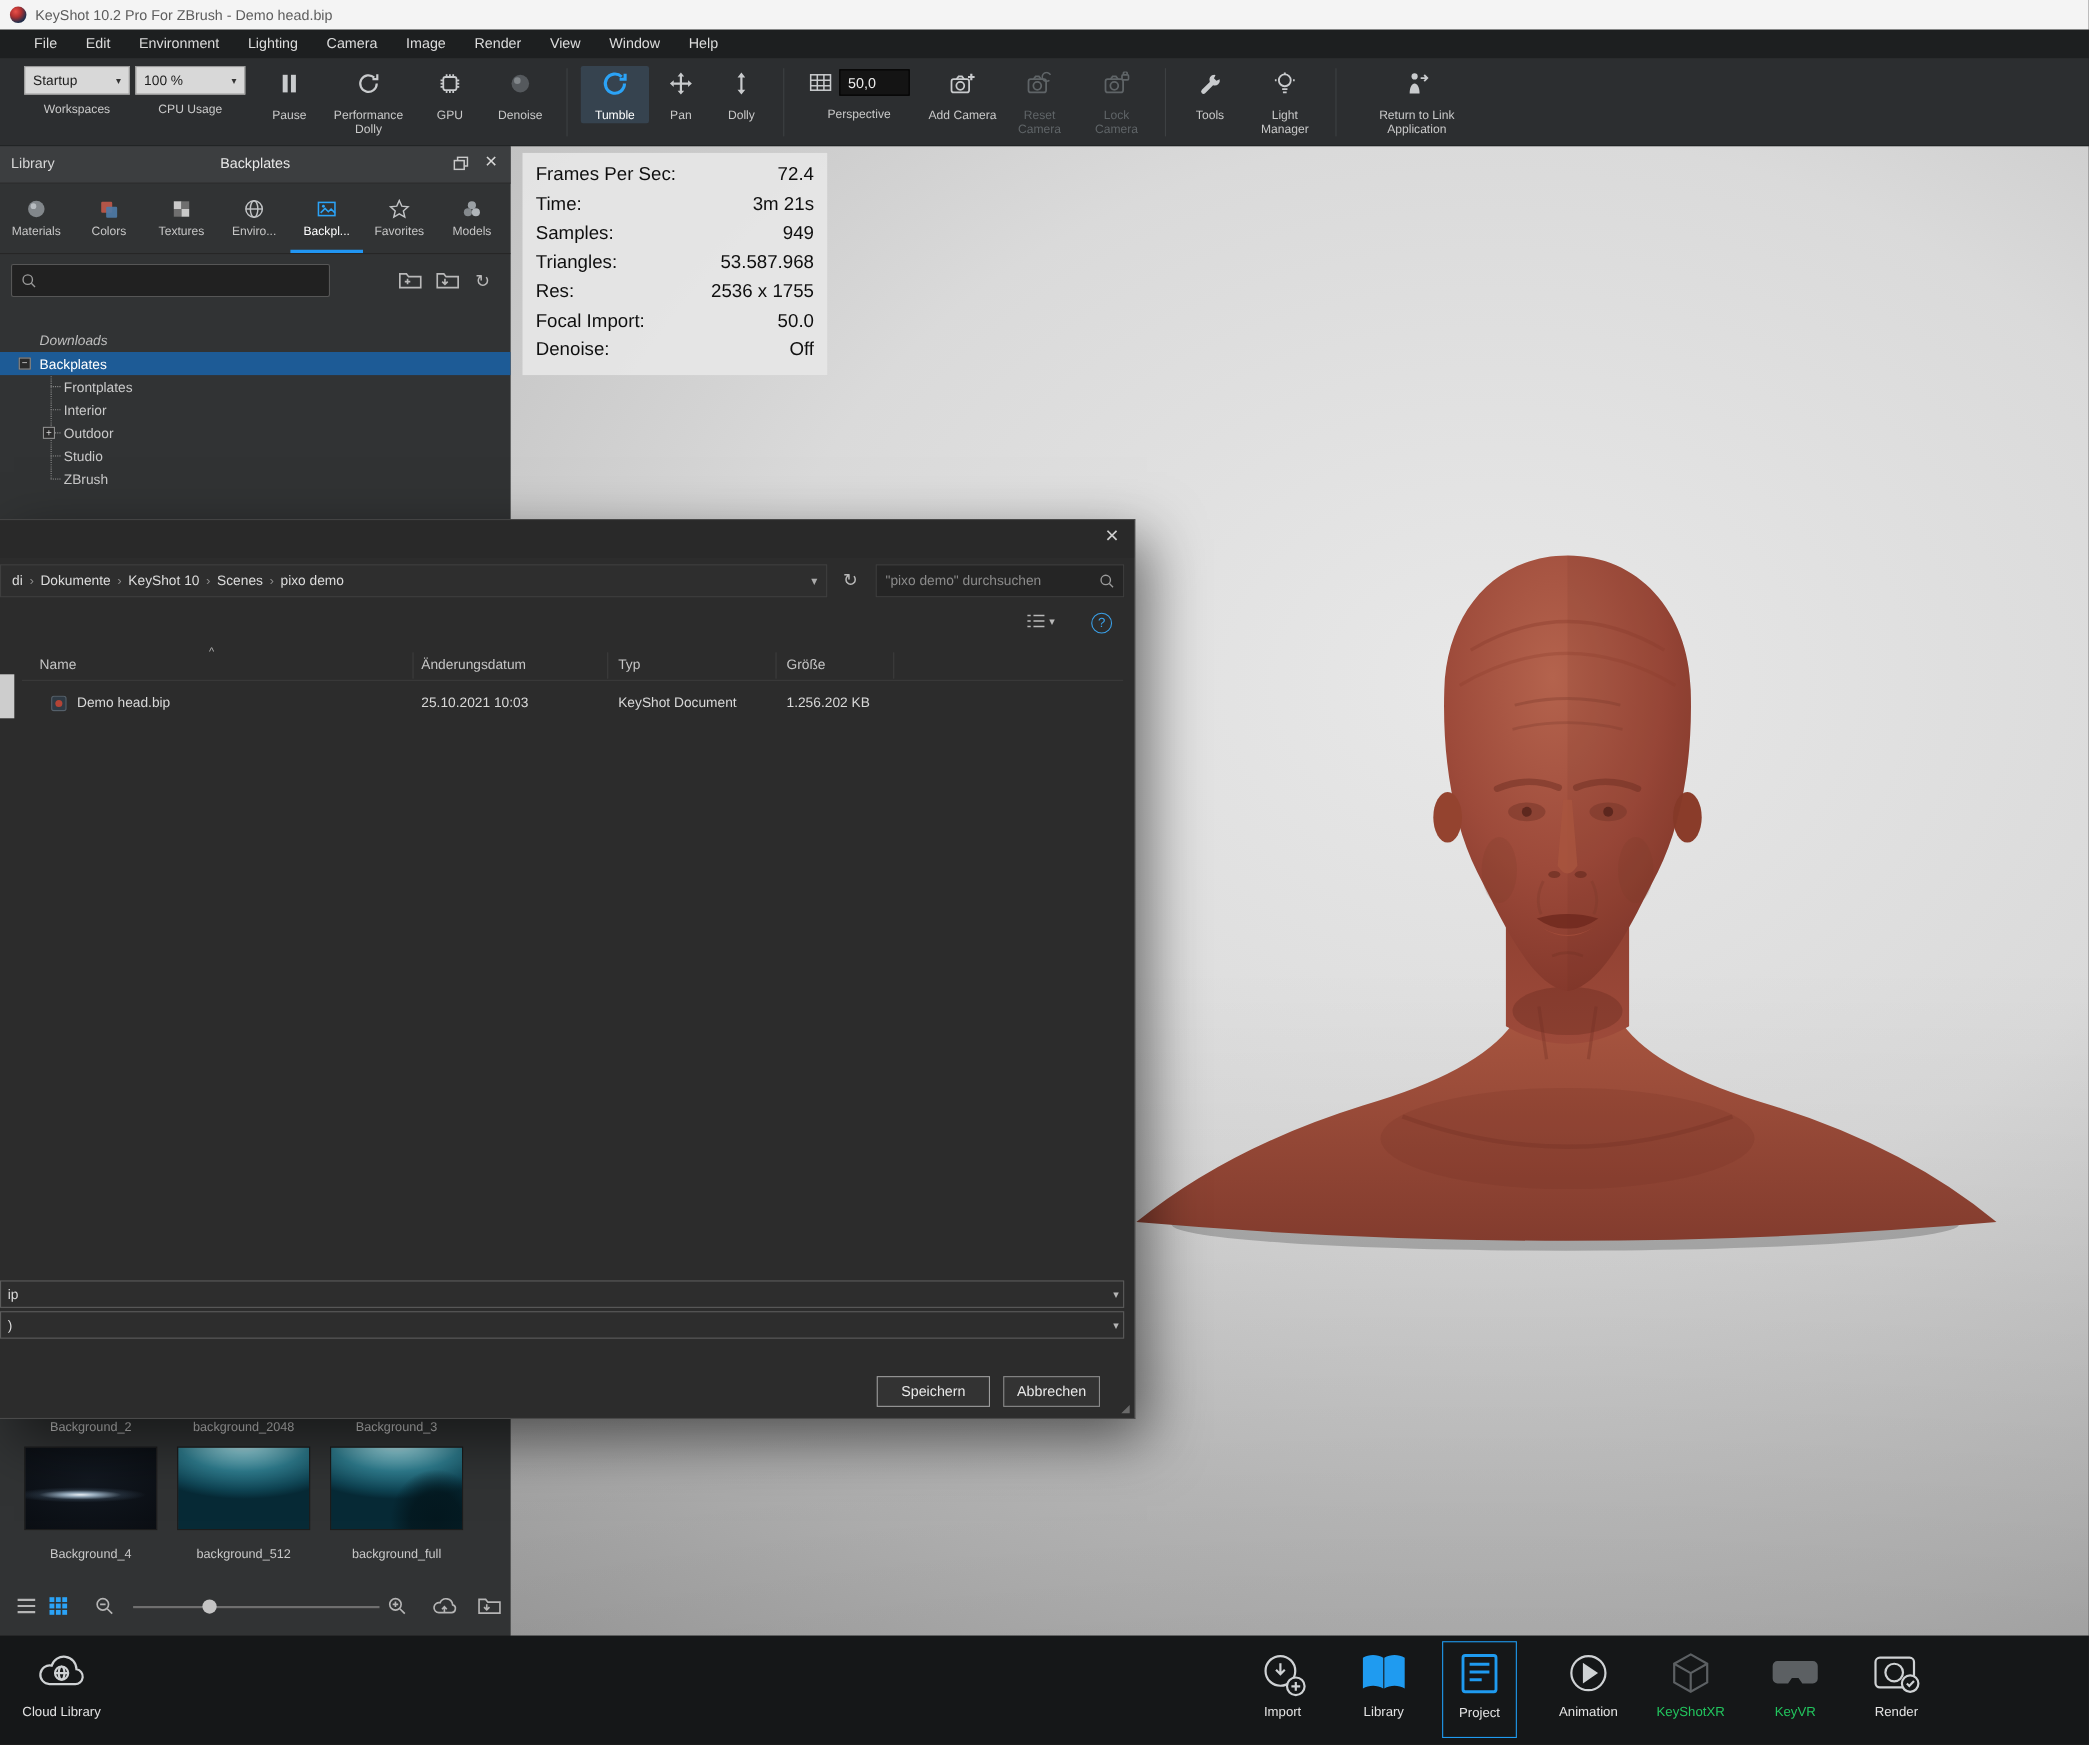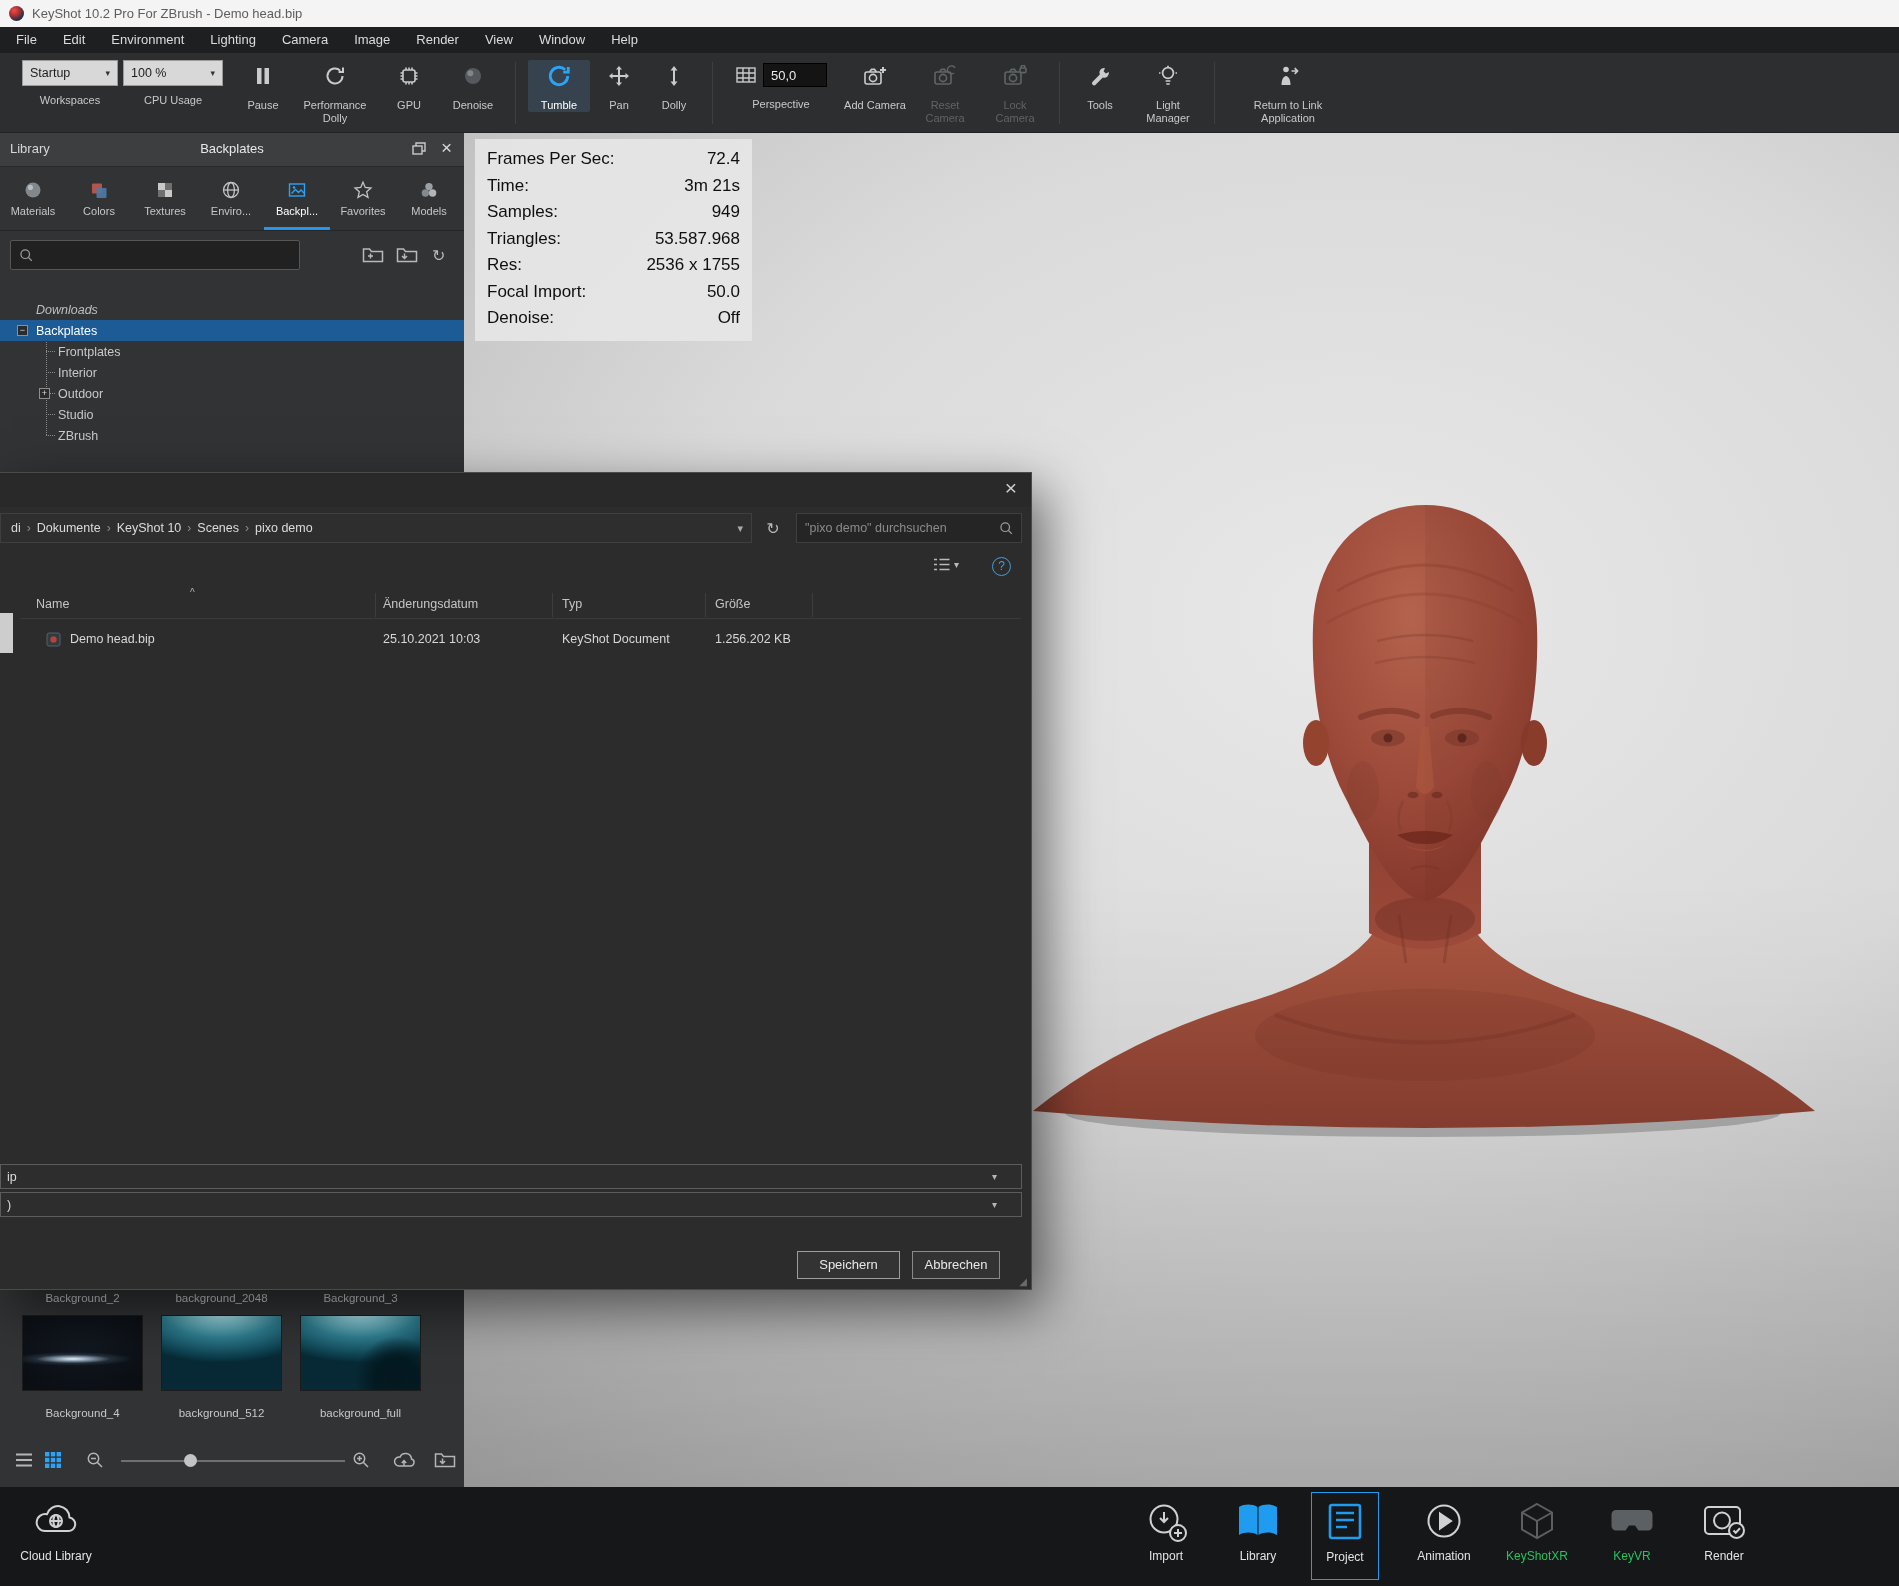--- a/index.html
+++ b/index.html
@@ -7,21 +7,21 @@
   .app { position:relative; width:1899px; height:1586px; overflow:hidden; background:#2a2a2a; }
 
   
   .titlebar { position:absolute; left:0; top:0; right:0; height:27px; background:#f4f4f4;
     display:flex; align-items:center; gap:8px; padding-left:9px; font-size:13px; color:#5d5d5d; }
   .ks-logo { width:15px; height:15px; border-radius:50%;
     background:radial-gradient(circle at 35% 30%, #e8504a 0%, #b03030 35%, #23304d 70%, #141a2a 100%); }
 
   
   .menubar { position:absolute; left:0; top:27px; right:0; height:26px; background:#1d1f20;
-    display:flex; align-items:center; padding-left:3px; }
+    display:flex; align-items:center; padding-left:18px; }
   .menu-item { padding:0 13px; font-size:13px; color:#dcdcdc; line-height:26px; cursor:default; }
 
   
   .toolbar { position:absolute; left:0; top:53px; right:0; height:80px; background:#2c2e30;
     border-bottom:1px solid #202224; display:flex; align-items:flex-start; padding:7px 0 0 22px; }
   .tb-stack { display:flex; flex-direction:column; align-items:center; }
   .combo-light { height:26px; background:#d8d8d8; border:1px solid #9a9a9a; color:#1c1c1c;
     font-size:12.5px; display:flex; align-items:center; justify-content:space-between; padding:0 7px; }
   .combo-arrow { font-size:9px; color:#333; margin-left:8px; }
   .tb-stack .lbl, .tb-btn .lbl { margin-top:8px; font-size:11px; line-height:12.5px; color:#c9c9c9; text-align:center; }
@@ -120,21 +120,21 @@
   .th { position:absolute; top:6px; font-size:12.5px; color:#c5c5c5; }
   .th-name { left:16px; } .th-date { left:363px; } .th-type { left:542px; } .th-size { left:695px; }
   .th-div { position:absolute; top:2px; height:24px; width:1px; background:#3d3d3d; }
   .sort-caret { position:absolute; left:170px; top:-4px; font-size:10px; color:#b5b5b5; }
   .dlg-row { position:absolute; left:20px; right:10px; top:155px; height:24px; }
   .cell { position:absolute; top:4px; font-size:12.5px; color:#d8d8d8; white-space:nowrap; }
   .c-name { left:50px; } .c-date { left:363px; } .c-type { left:542px; } .c-size { left:695px; }
   .file-ic { position:absolute; left:26px; top:4px; }
   .dlg-sliver { position:absolute; left:0; top:140px; width:13px; height:40px; background:#cdcdcd; }
   .dlg-combo { position:absolute; left:0; width:1022px; height:25px; background:#2d2d2d; border:1px solid #5c5c5c;
-    display:flex; align-items:center; justify-content:space-between; padding:0 24px 0 6px;
+    display:flex; align-items:center; justify-content:space-between; padding:0 4px 0 6px;
     font-size:12.5px; color:#dcdcdc; }
   .dlg-combo .combo-arrow { color:#b5b5b5; font-size:10px; }
   .combo-fn { top:691px; } .combo-ft { top:719px; }
   .dlg-btn { position:absolute; top:778px; height:28px; background:#333333; border:1px solid #8a8a8a;
     color:#e8e8e8; font-size:13px; text-align:center; line-height:26px; }
   .btn-save { left:797px; width:103px; border-color:#9d9d9d; }
   .btn-cancel { left:912px; width:88px; }
   .dlg-grip { position:absolute; right:4px; bottom:2px; font-size:10px; color:#6a6a6a; }
 
   

